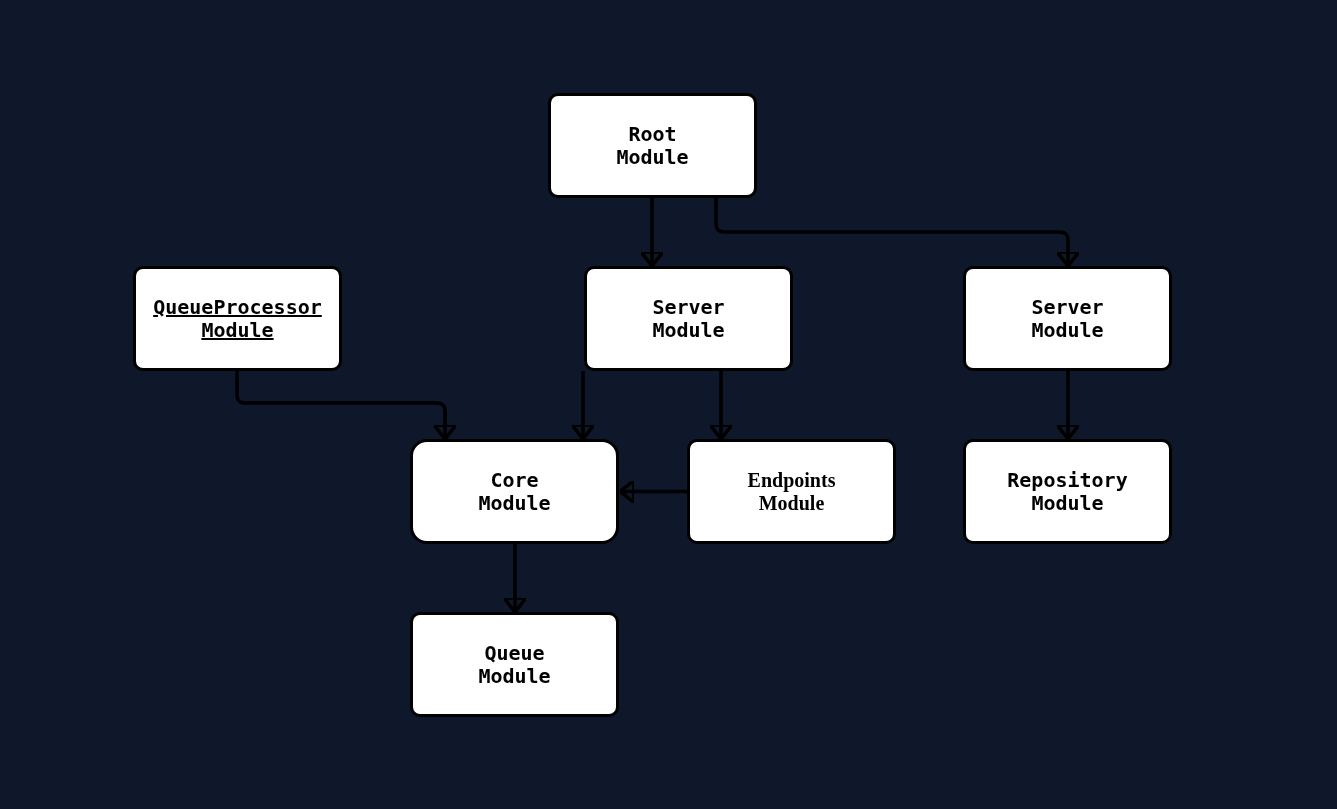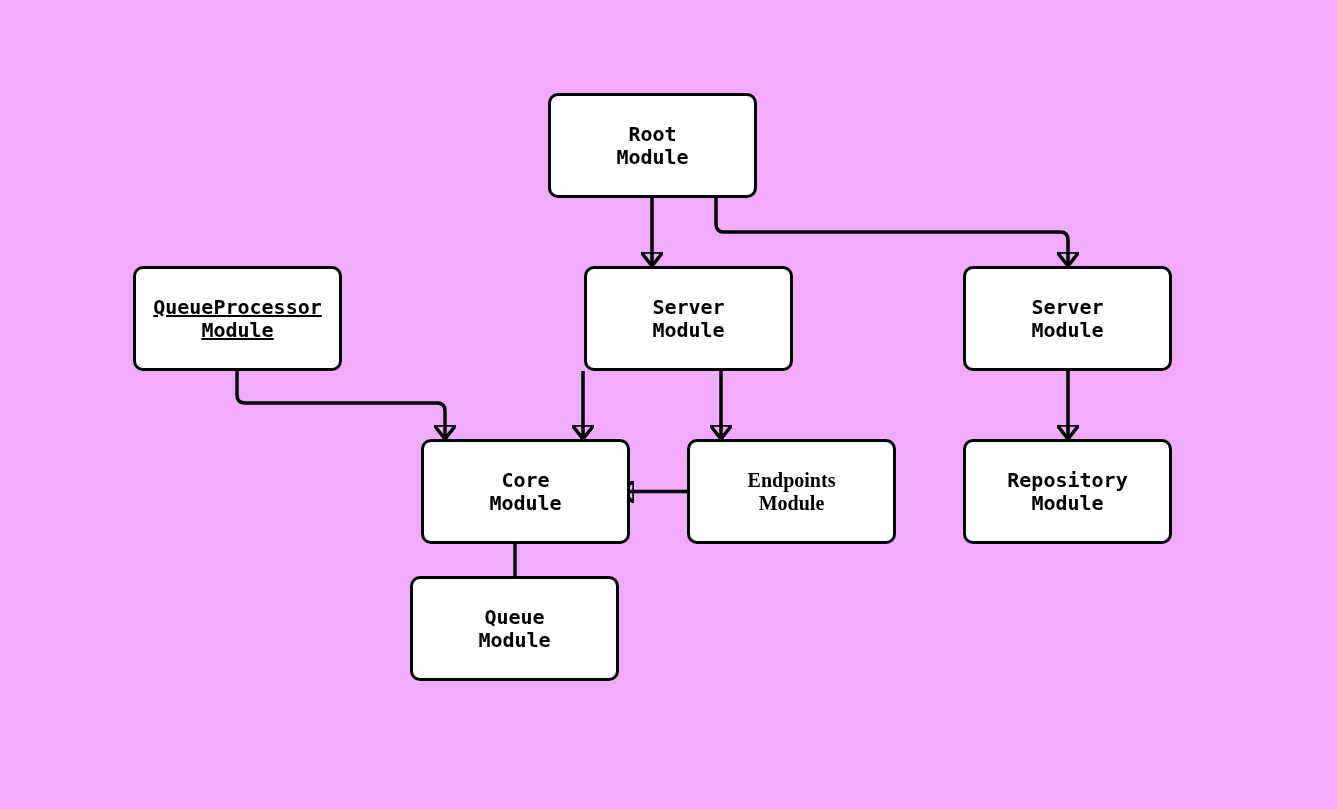--- a/index.html
+++ b/index.html
@@ -5,21 +5,21 @@
 <style>
   html, body {
     margin: 0;
     padding: 0;
     background: #ffffff;
   }
   .canvas {
     position: relative;
     width: 1337px;
     height: 809px;
-    background: #f0abfc;
+    background: #0f172a;
     overflow: hidden;
     font-family: "DejaVu Sans Mono", "Liberation Mono", monospace;
   }
   .edges-layer {
     position: absolute;
     left: 0;
     top: 0;
     width: 1337px;
     height: 809px;
   }
@@ -43,24 +43,24 @@
     font-weight: bold;
     font-size: 20px;
     line-height: 1.15;
     color: #000000;
     text-align: center;
   }
   .node-root        { left: 548px; top: 93px;  }
   .node-queueproc   { left: 133px; top: 266px; text-decoration: underline; }
   .node-server      { left: 548px; top: 266px; margin-left: 36px; }
   .node-global      { left: 963px; top: 266px; }
-  .node-core        { left: 421px; top: 439px; }
+  .node-core        { left: 410px; top: 439px; border-radius: 17px; }
   .node-endpoints   { left: 687px; top: 439px; font-family: Liberation Serif, serif; }
   .node-repository  { left: 963px; top: 439px; text-align: center; }
-  .node-queue       { left: 410px; top: 576px; }
+  .node-queue       { left: 410px; top: 612px; }
 </style>
 </head>
 <body>
 
 <div class="canvas">
 
   <svg class="edges-layer" width="1337" height="809" viewBox="0 0 1337 809" xmlns="http://www.w3.org/2000/svg">
     <defs>
       <marker id="arrowhead" viewBox="0 0 14 22" refX="13" refY="11" markerWidth="14" markerHeight="22" markerUnits="userSpaceOnUse" orient="auto">
         <path d="M0,0 L14,11 L0,22 Z" fill="#000000" stroke="none"></path>

